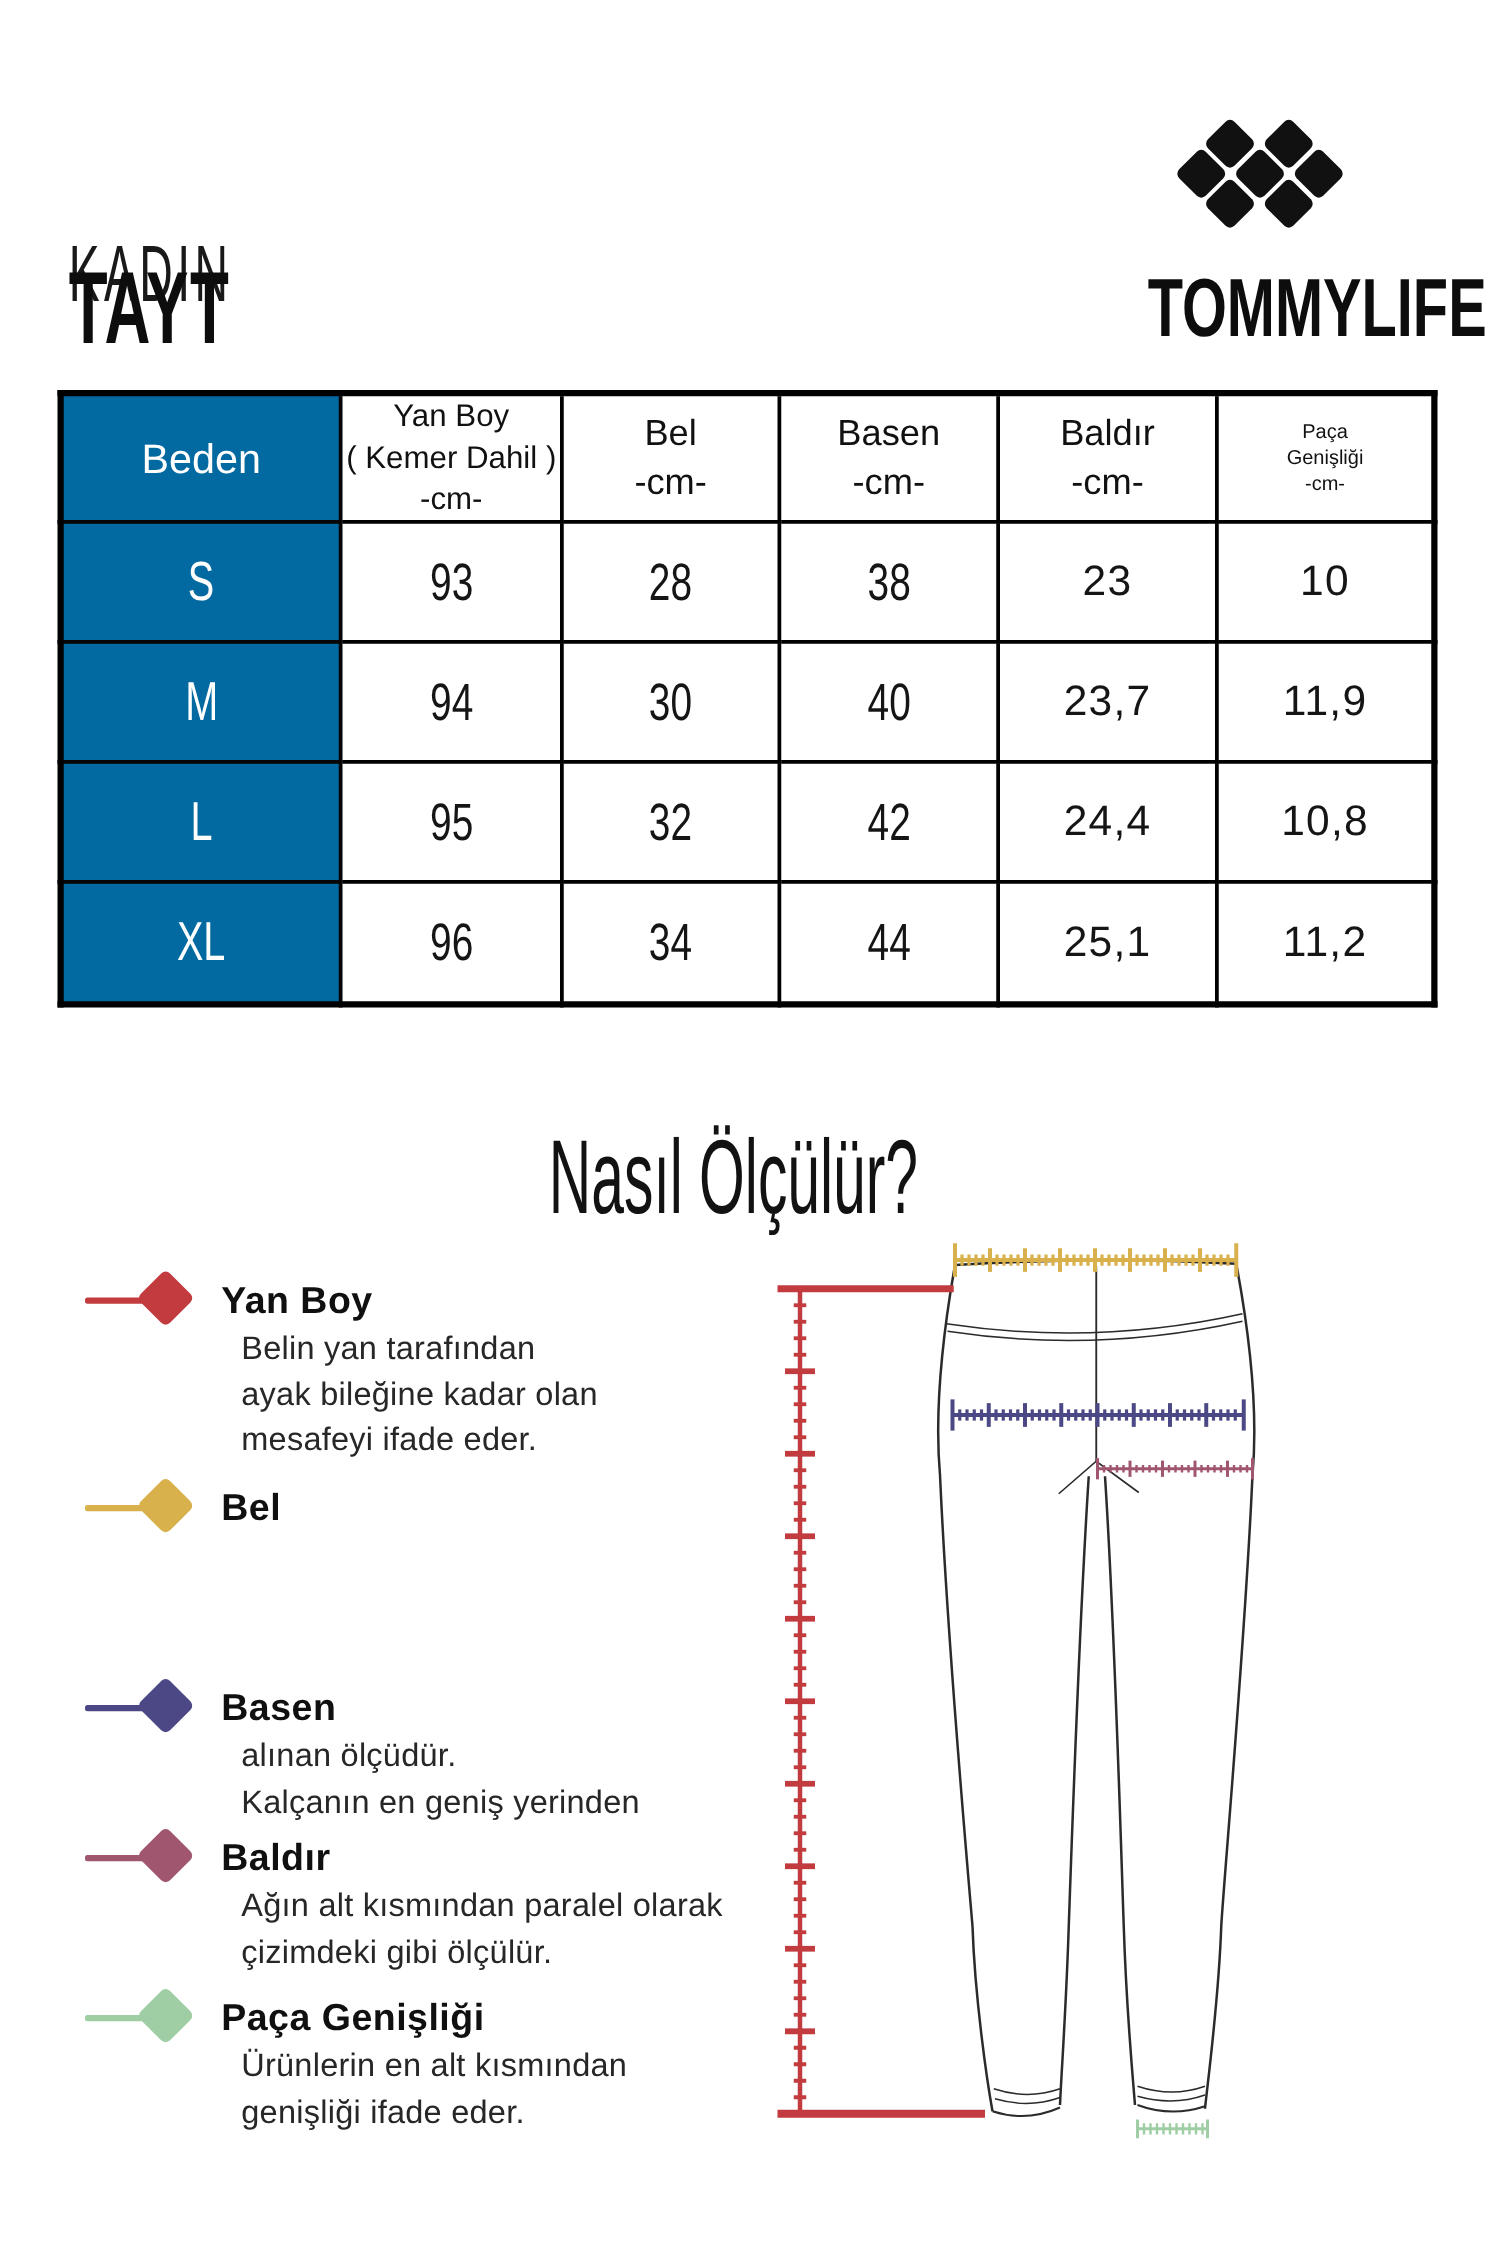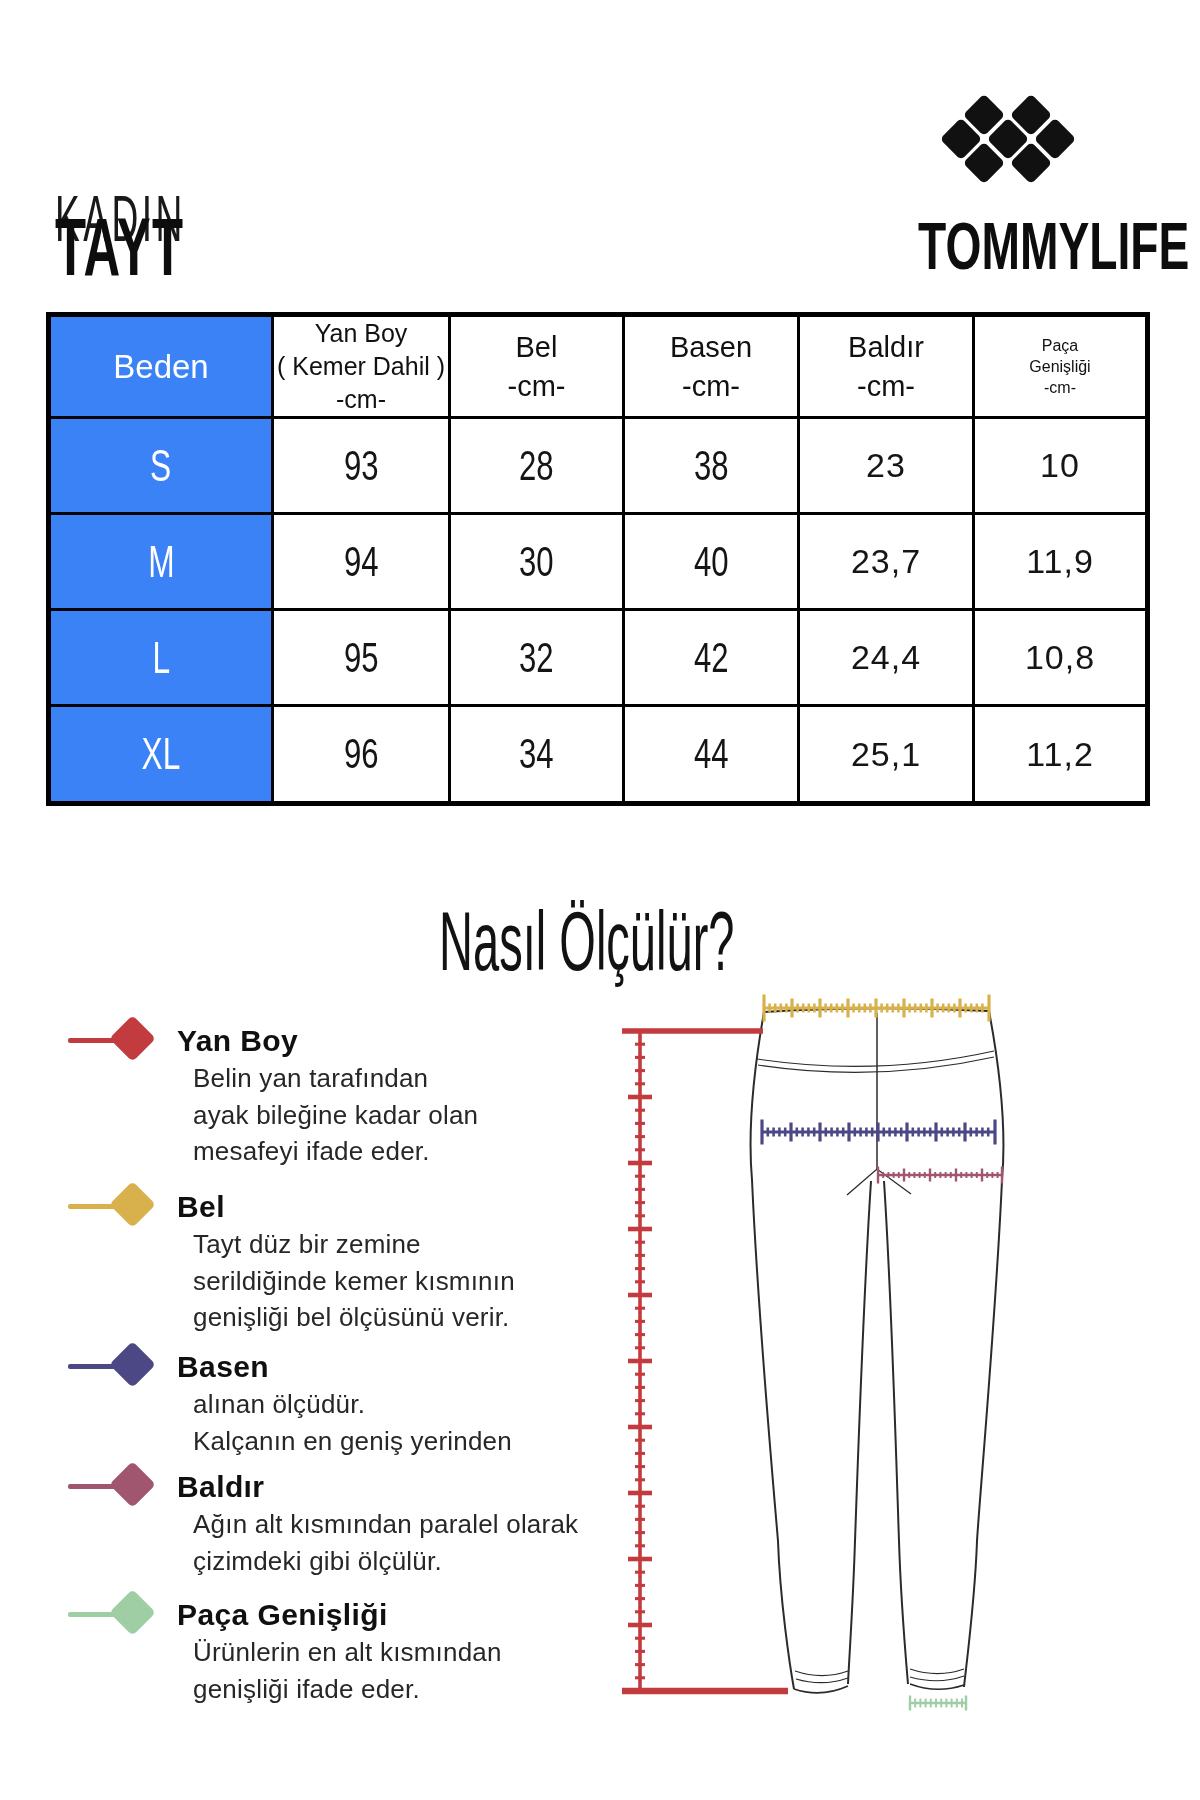--- a/index.html
+++ b/index.html
@@ -20,21 +20,21 @@
   #logo-diamonds .dm{position:absolute;width:30px;height:30px;background:#111;
                      border-radius:5px;transform:rotate(45deg);}
   #brand{position:absolute;left:860px;top:208px;width:304px;text-align:right;
          font-size:66px;font-weight:bold;color:#0d0d0d;}
   #brand .cond{transform:scaleX(0.70);letter-spacing:0px;}
 
   
   #size-table{position:absolute;left:46px;top:312px;border-collapse:collapse;
               table-layout:fixed;width:1099px;height:478px;border:5px solid #000;}
   #size-table td{border:3px solid #000;padding:0;text-align:center;vertical-align:middle;}
-  #size-table td.dark{background:#3b82f6;color:#fff;border-color:#050505;}
+  #size-table td.dark{background:#0369a1;color:#fff;border-color:#050505;}
   .hcell{display:flex;flex-direction:column;align-items:center;justify-content:center;
          height:100%;line-height:1.32;font-size:29px;color:#111;}
   .beden-label{font-size:33px;color:#fff;}
   .size-letter{font-size:44px;color:#fff;}
   .size-letter .cond{transform:scaleX(0.72);}
   .val-c{font-size:42px;color:#151515;}
   .val-c .cond{transform:scaleX(0.74);}
   .val-r{font-size:34px;color:#151515;letter-spacing:1px;}
 
   
@@ -169,25 +169,20 @@
         <div>mesafeyi ifade eder.</div>
       </div>
     </div>
   </div>
 
   <div class="legend-item" style="top:1188px">
     <div class="lg-line" style="background-color: rgb(217, 177, 76);"></div>
     <div class="lg-diamond" style="background-color: rgb(217, 177, 76);"></div>
     <div class="lg-text">
       <div class="lg-name">Bel</div>
-      <div class="lg-desc">
-        <div>Tayt düz bir zemine</div>
-        <div>serildiğinde kemer kısmının</div>
-        <div>genişliği bel ölçüsünü verir.</div>
-      </div>
     </div>
   </div>
 
   <div class="legend-item" style="top:1348px">
     <div class="lg-line" style="background-color: rgb(76, 72, 134);"></div>
     <div class="lg-diamond" style="background-color: rgb(76, 72, 134);"></div>
     <div class="lg-text">
       <div class="lg-name">Basen</div>
       <div class="lg-desc">
         <div>alınan ölçüdür.</div>

